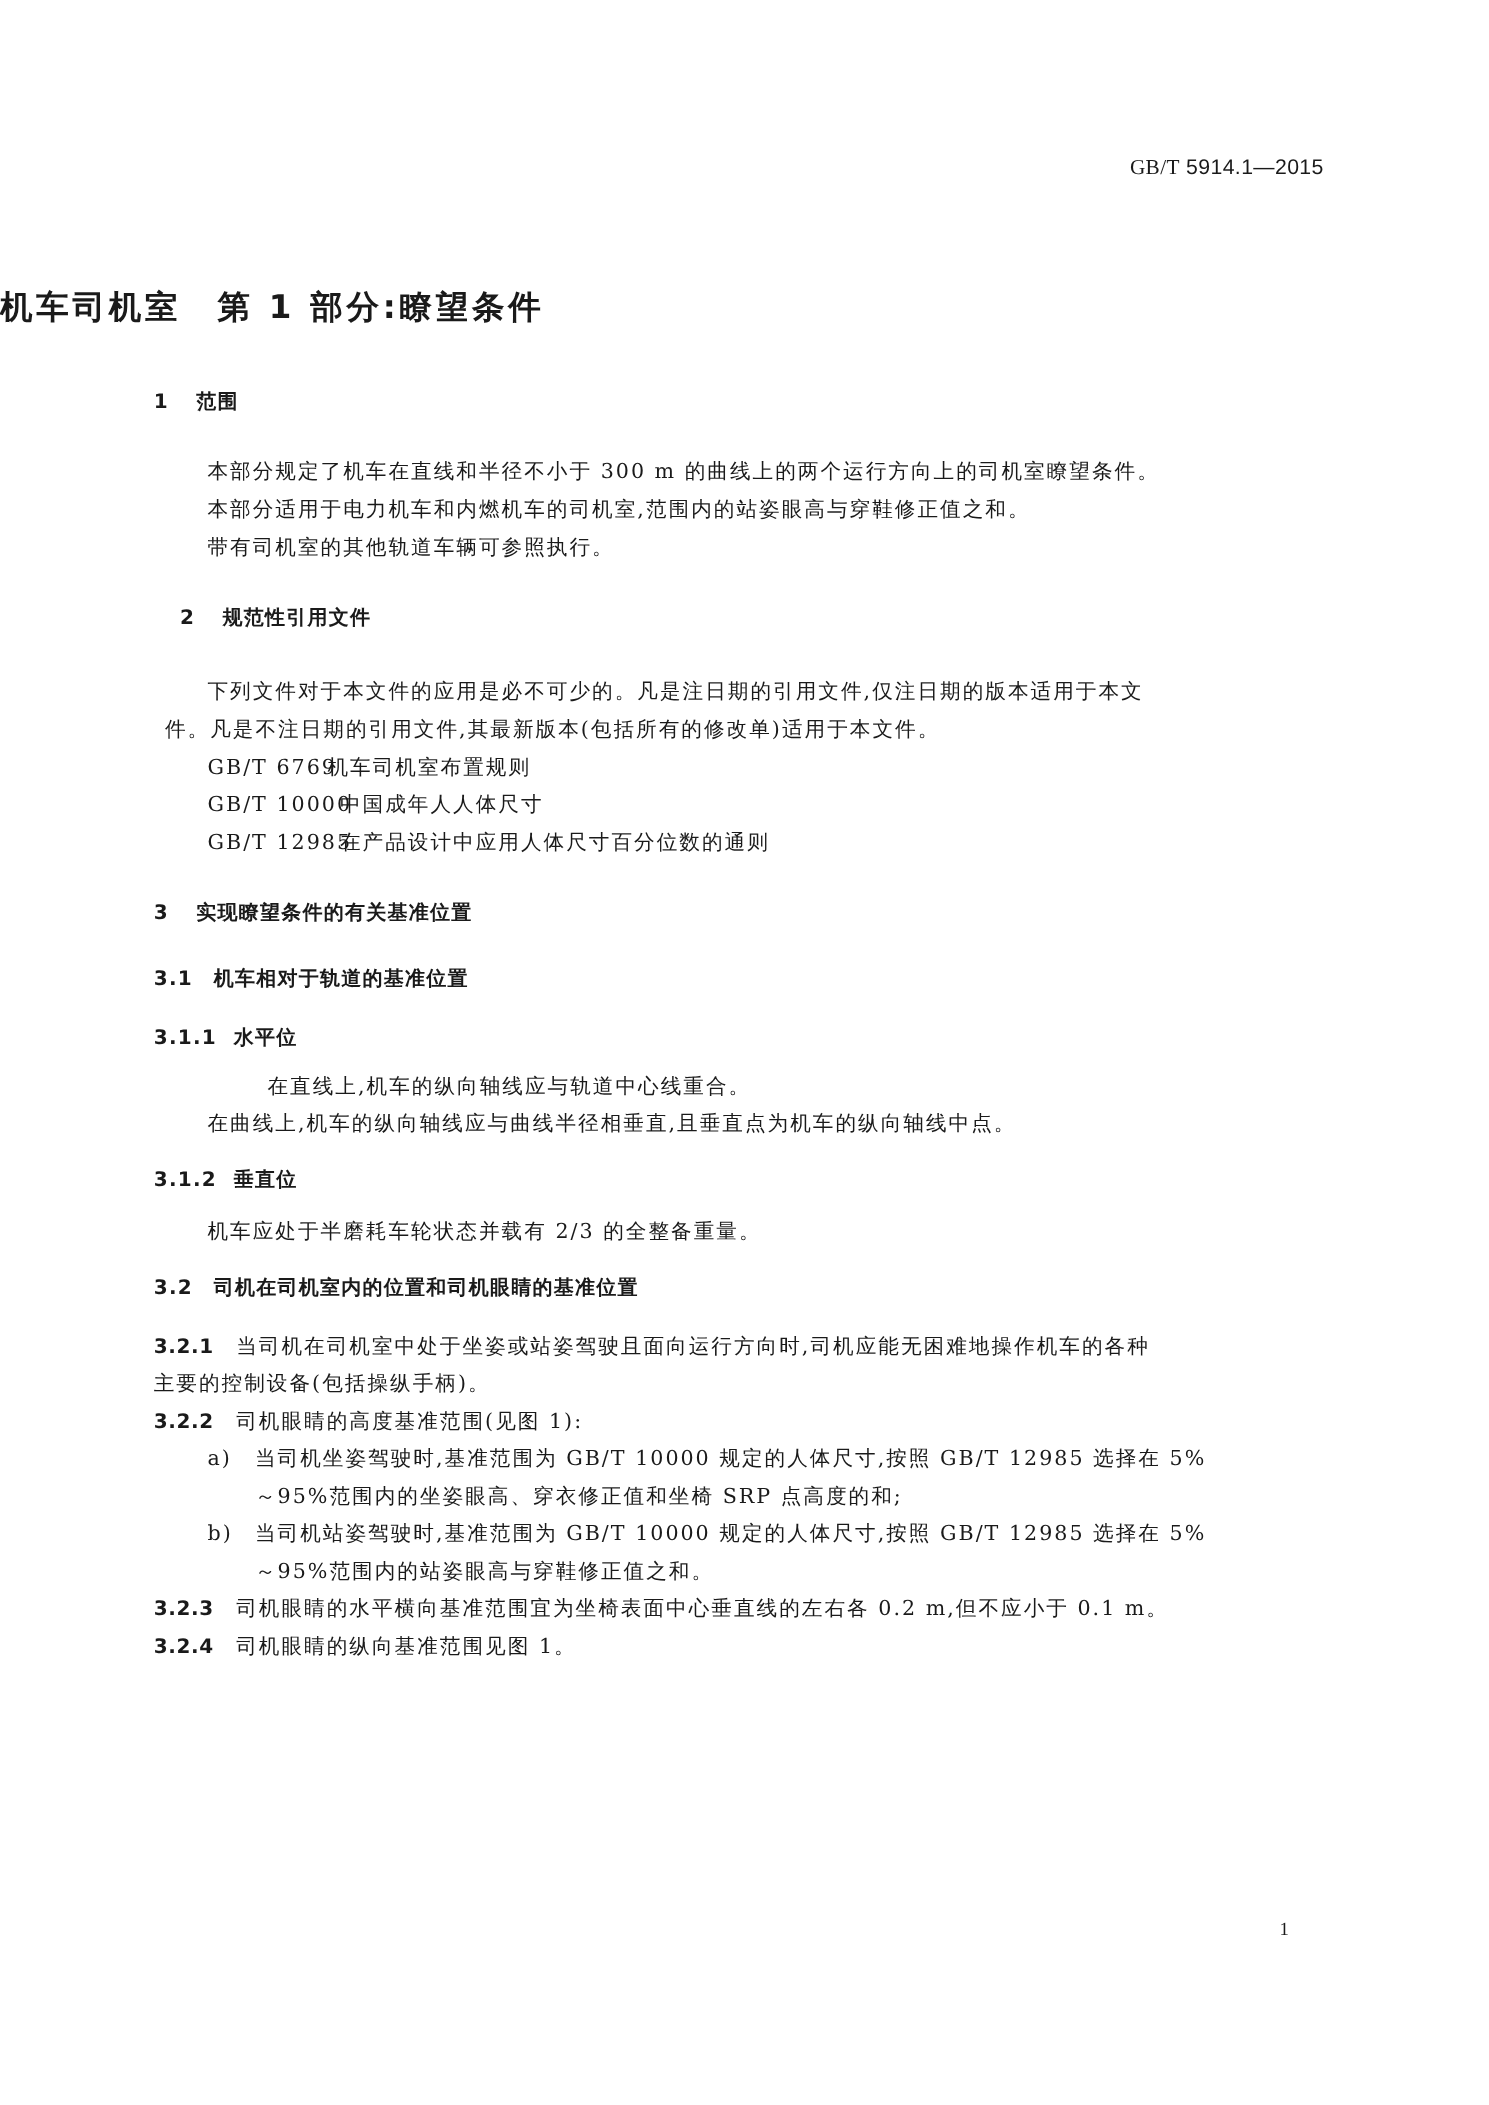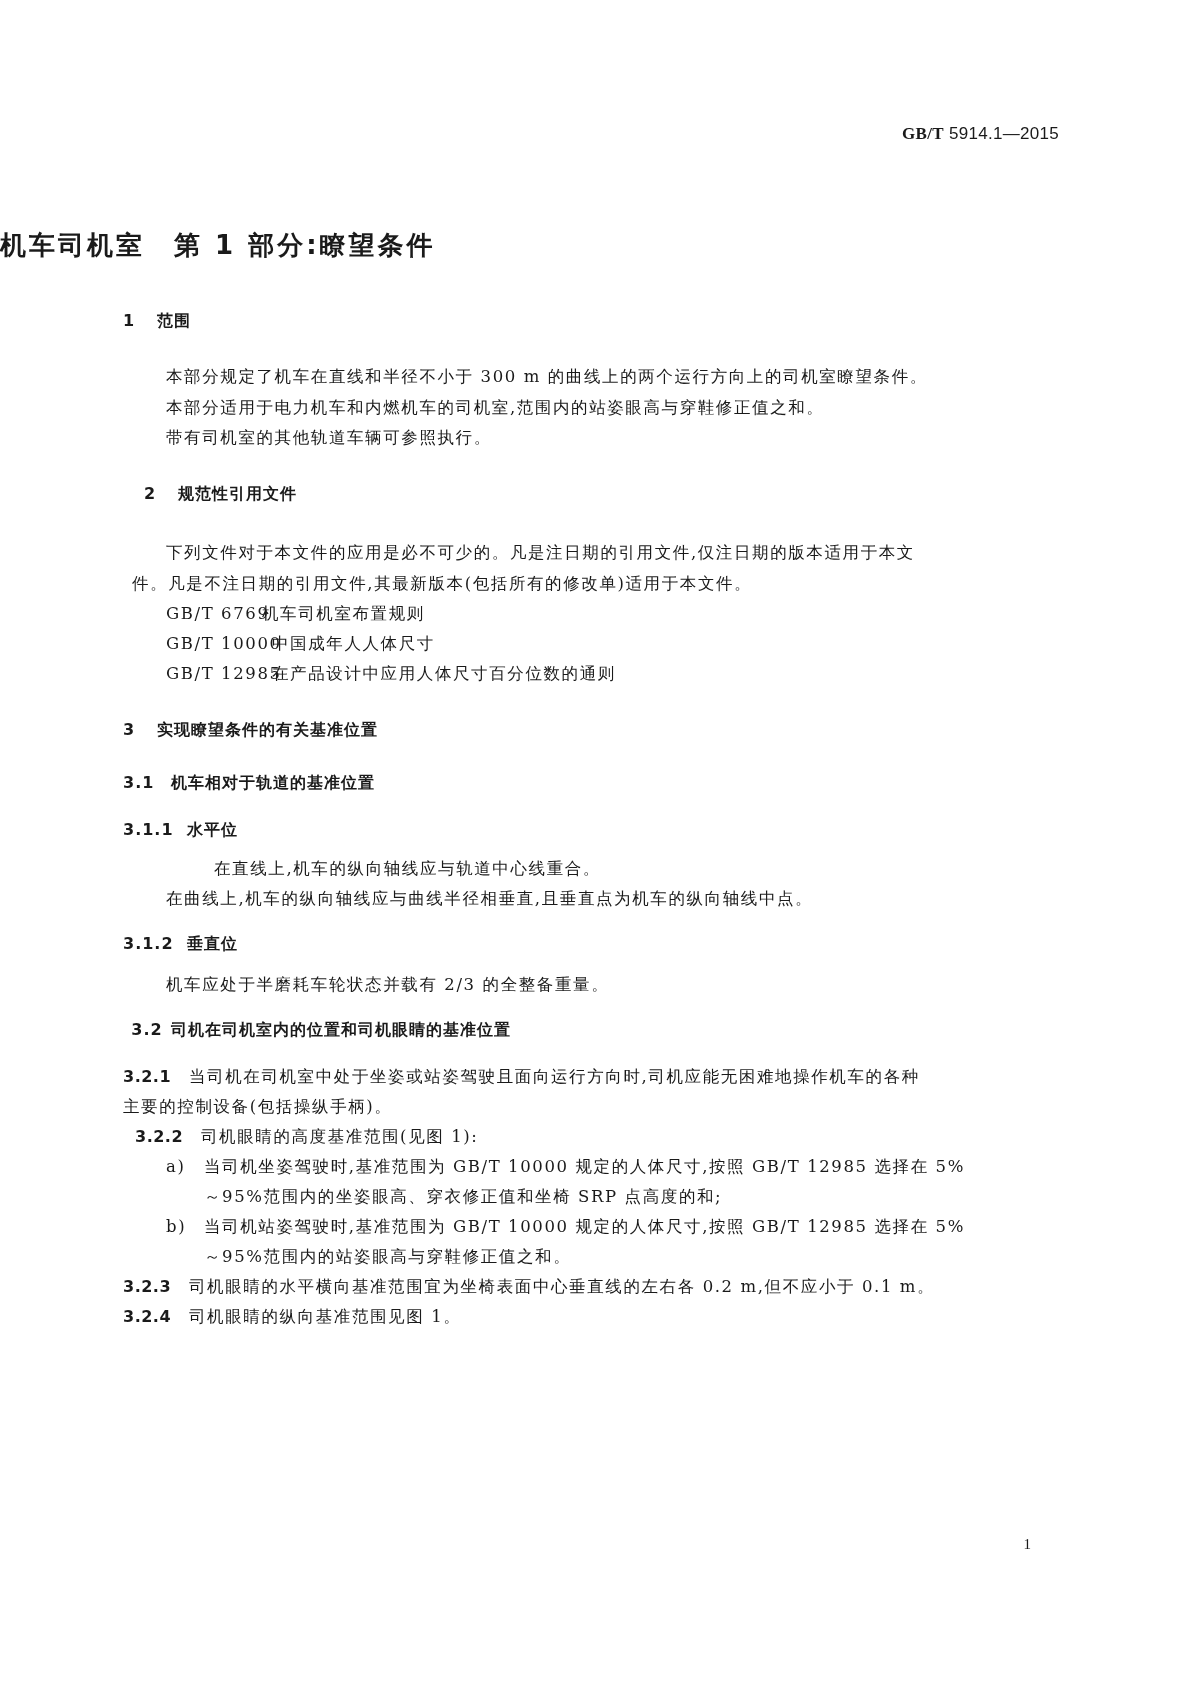--- a/index.html
+++ b/index.html
@@ -1,19 +1,19 @@
 <!DOCTYPE html>
 <html><head>
 <meta charset="utf-8">
 <style>
   html, body { margin: 0; padding: 0; background: #ffffff; }
   body { width: 1191px; height: 1684px; position: relative; overflow: hidden; color: #1a1a1a; font-family: "DejaVu Serif", serif; }
   .abs { position: absolute; white-space: nowrap; }
   .stdno { right: 132px; top: 124px; font-family: "Liberation Sans", sans-serif; font-size: 17px; letter-spacing: 0.3px; }
-  .stdno .pre { font-family: "Liberation Serif", serif; font-weight: bold; margin-top: 48px; }
+  .stdno .pre { font-family: "Liberation Serif", serif; font-weight: normal; margin-top: 48px; }
   .title { left: 0; width: 1191px; text-align: left; top: 228px; font-family: "DejaVu Sans", sans-serif; font-size: 26px; letter-spacing: 3px; font-weight: bold; }
   .h { font-family: "DejaVu Sans", sans-serif; font-weight: bold; font-size: 16px; letter-spacing: 1px; }
   .h .num { display: inline-block; }
   .p { font-size: 16.5px; letter-spacing: 1.6px; font-family: "DejaVu Serif", serif; }
   .cond { font-family: "DejaVu Sans", sans-serif; font-weight: bold; font-size: 16px; letter-spacing: 0.5px; display: inline-block; }
   .pageno { right: 160px; top: 1536px; font-size: 15px; font-family: "Liberation Serif", serif; }
 </style>
 </head>
 <body>
 
@@ -58,31 +58,31 @@
   <span class="num" style="width:64px;">3.1.1</span><span>水平位</span>
 </div>
 <div class="abs p" style="left:166px; top:858px;margin-left:48px;">在直线上,机车的纵向轴线应与轨道中心线重合。</div>
 <div class="abs p" style="left:166px; top:888px;">在曲线上,机车的纵向轴线应与曲线半径相垂直,且垂直点为机车的纵向轴线中点。</div>
 
 <div class="abs h" style="left:123px; top:934px;">
   <span class="num" style="width:64px;">3.1.2</span><span>垂直位</span>
 </div>
 <div class="abs p" style="left:166px; top:974px;">机车应处于半磨耗车轮状态并载有 2/3 的全整备重量。</div>
 
-<div class="abs h" style="left:123px; top:1020px;text-align:center;">
+<div class="abs h" style="left:123px; top:1020px;">
   <span class="num" style="width:48px;">3.2</span><span>司机在司机室内的位置和司机眼睛的基准位置</span>
 </div>
 
 <div class="abs p" style="left:123px; top:1066px;">
   <span class="cond" style="width:66px;">3.2.1</span><span>当司机在司机室中处于坐姿或站姿驾驶且面向运行方向时,司机应能无困难地操作机车的各种</span>
 </div>
 <div class="abs p" style="left:123px; top:1096px;">主要的控制设备(包括操纵手柄)。</div>
 
 <div class="abs p" style="left:123px; top:1126px;">
-  <span class="cond" style="width:66px;margin-left:12px;">3.2.2</span><span>司机眼睛的高度基准范围(见图 1):</span>
+  <span class="cond" style="width:66px;">3.2.2</span><span>司机眼睛的高度基准范围(见图 1):</span>
 </div>
 <div class="abs p" style="left:166px; top:1156px;">
   <span style="display:inline-block; width:38px;">a)</span><span>当司机坐姿驾驶时,基准范围为 GB/T 10000 规定的人体尺寸,按照 GB/T 12985 选择在 5%</span>
 </div>
 <div class="abs p" style="left:204px; top:1186px;">～95%范围内的坐姿眼高、穿衣修正值和坐椅 SRP 点高度的和;</div>
 <div class="abs p" style="left:166px; top:1216px;">
   <span style="display:inline-block; width:38px;">b)</span><span>当司机站姿驾驶时,基准范围为 GB/T 10000 规定的人体尺寸,按照 GB/T 12985 选择在 5%</span>
 </div>
 <div class="abs p" style="left:204px; top:1246px;">～95%范围内的站姿眼高与穿鞋修正值之和。</div>
 

